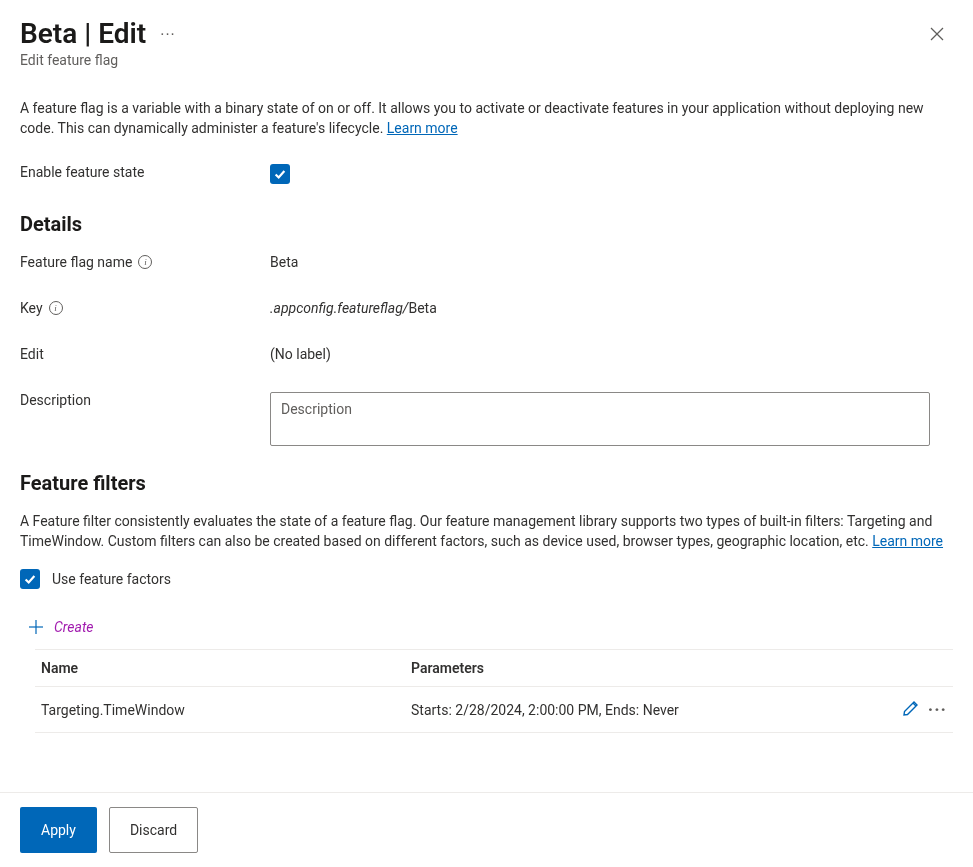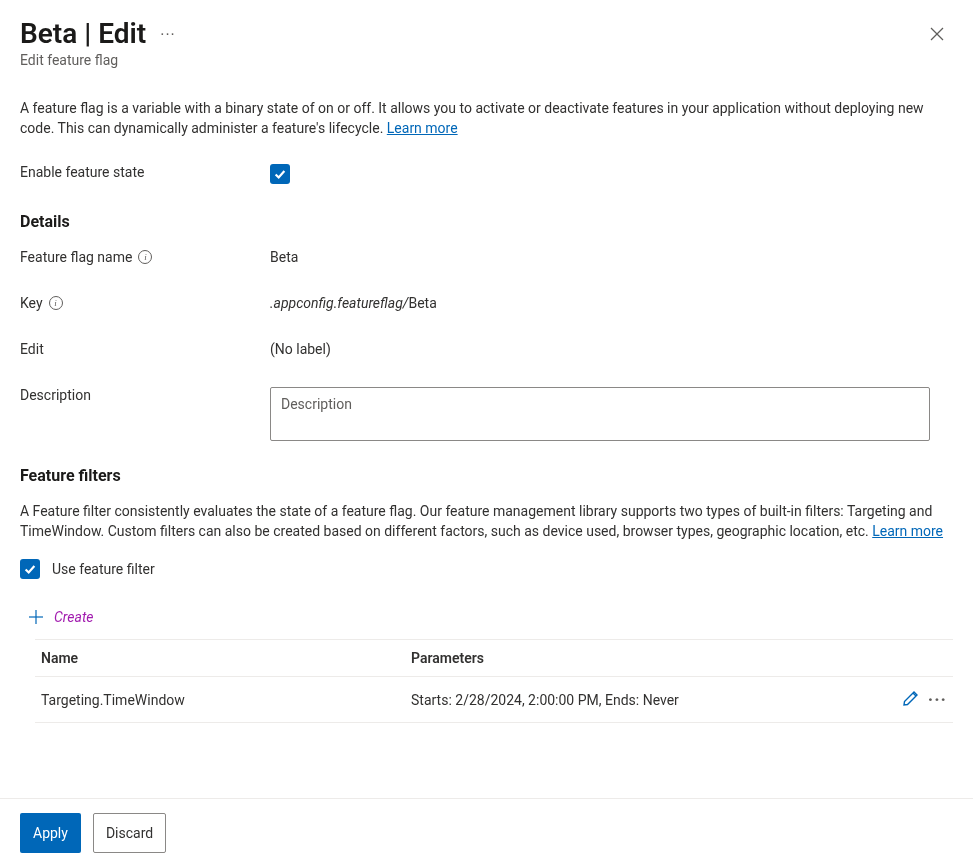--- a/index.html
+++ b/index.html
@@ -24,39 +24,39 @@
     a.link { color:#0067b8; text-decoration:underline; cursor:pointer; }
     .form { margin-top:24px; }
     .form-row { display:flex; align-items:flex-start; margin-bottom:28px; }
     .form-row.tall { margin-bottom:22px; }
     .label-col { width:250px; flex:0 0 250px; display:flex; align-items:center; gap:6px; color:#323130; font-size:14px; padding-top:2px; }
     .value-col { flex:1; font-size:14px; color:#323130; padding-top:2px; }
     .value-col .prefix { font-style:italic; }
     .info-icon { width:14px; height:14px; border:1px solid #605e5c; border-radius:50%; display:inline-flex; align-items:center; justify-content:center; font-size:9px; color:#605e5c; line-height:1; font-style: italic; font-family: Georgia, serif; cursor: default; }
     .checkbox { width:20px; height:20px; border-radius:3px; background:#0067b8; display:inline-flex; align-items:center; justify-content:center; cursor:pointer; flex:0 0 20px; }
     .checkbox svg { width:14px; height:14px; stroke:#fff; stroke-width:2.5; fill:none; }
-    .section-heading { font-size:16px; font-weight:700; color:#1b1a19; margin-bottom:16px; }
+    .section-heading { font-size:20px; font-weight:700; color:#1b1a19; margin-bottom:16px; }
     textarea.desc { width:100%; max-width:660px; height:54px; border:1px solid #8a8886; border-radius:2px; padding:8px 10px; font-family:inherit; font-size:14px; resize:none; color:#323130; }
     textarea.desc::placeholder { color:#605e5c; }
     .feature-filters-section { margin-top:4px; }
     .ff-desc { font-size:14px; line-height:20px; margin-bottom:18px; max-width:930px; }
     .ff-check-row { display:flex; align-items:center; gap:12px; margin-bottom:28px; }
     .create-btn { display:inline-flex; align-items:center; gap:10px; color:#a21caf; font-size:14px; cursor:pointer; padding:2px 0 14px 8px;font-style:italic; }
     .create-btn svg { width:16px; height:16px; stroke:#0067b8; stroke-width:1.2; }
     .table { border-top:1px solid #edebe9;margin-left:15px; }
     .thead,.trow { display:flex; align-items:center; }
     .thead { border-bottom:1px solid #edebe9; padding:10px 6px; font-weight:600; font-size:14px; color:#323130; }
     .trow { border-bottom:1px solid #edebe9; padding:12px 6px; font-size:14px; }
     .col-name { width:350px; flex:0 0 350px; }
     .col-params { flex:1; padding-left:20px; }
     .col-actions { width:70px; flex:0 0 70px; display:flex; align-items:center; justify-content:flex-end; gap:8px; }
     .edit-icon svg { width:18px; height:18px; stroke:#0067b8; fill:none; stroke-width:1.4; cursor:pointer; }
     .row-more { color:#605e5c; font-size:18px; letter-spacing:1px; cursor:pointer; line-height:1; font-weight:700; }
     .footer { position:absolute; left:0; right:0; bottom:0; border-top:1px solid #edebe9; padding:14px 20px; display:flex; gap:12px; background:#fff; }
-    .btn { height:40px; padding:0 12px; font-size:14px; border-radius:2px; cursor:pointer; border:1px solid transparent; font-family:inherit; }
+    .btn { height:46px; padding:0 20px; font-size:14px; border-radius:2px; cursor:pointer; border:1px solid transparent; font-family:inherit; }
     .btn-primary { background:#0067b8; color:#fff; }
     .btn-secondary { background:#fff; color:#323130; border-color:#8a8886; }
   </style>
 </head>
 <body>
 
 <div class="header-row">
   <div class="title-group">
     <h1 class="page-title">Beta | Edit</h1>
     <span class="more-dots">···</span>
@@ -123,21 +123,21 @@
     <p class="ff-desc">
       <span>A Feature filter consistently evaluates the state of a feature flag. Our feature management library supports two types of built-in filters: Targeting and TimeWindow. Custom filters can also be created based on different factors, such as device used, browser types, geographic location, etc. </span><a class="link">Learn more</a>
     </p>
 
     <div class="ff-check-row">
       <span class="checkbox">
         <svg viewBox="0 0 16 16">
             <polyline points="3,8.5 6.5,12 13,4.5"></polyline>
           </svg>
       </span>
-      <span>Use feature filter</span>
+      <span>Use feature factors</span>
     </div>
 
     <div class="create-btn">
       <svg viewBox="0 0 16 16">
           <line x1="8" y1="1" x2="8" y2="15"></line>
           <line x1="1" y1="8" x2="15" y2="8"></line>
         </svg>
       <span>Create</span>
     </div>
 

